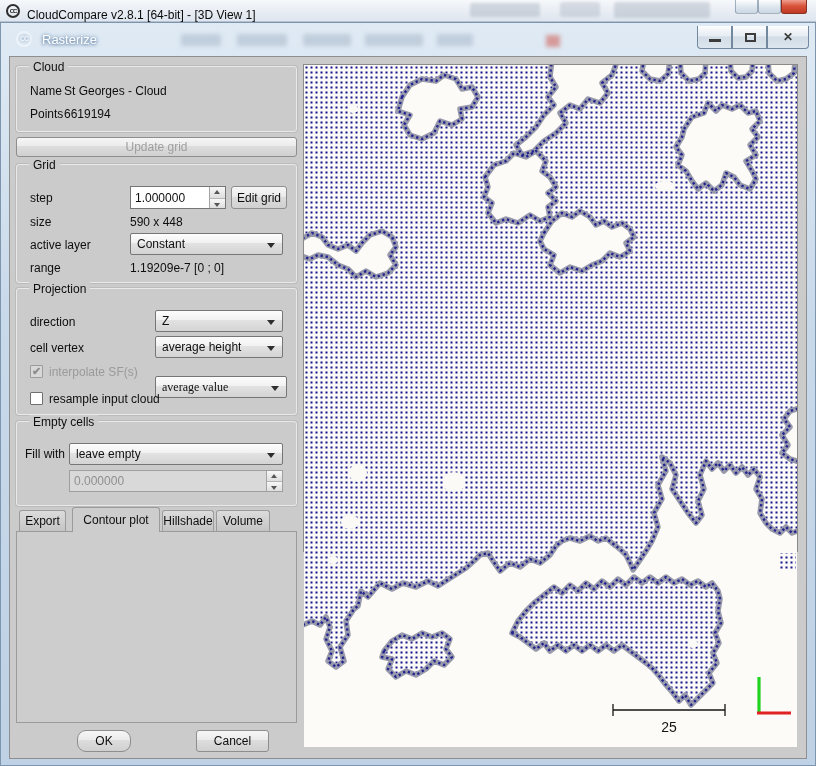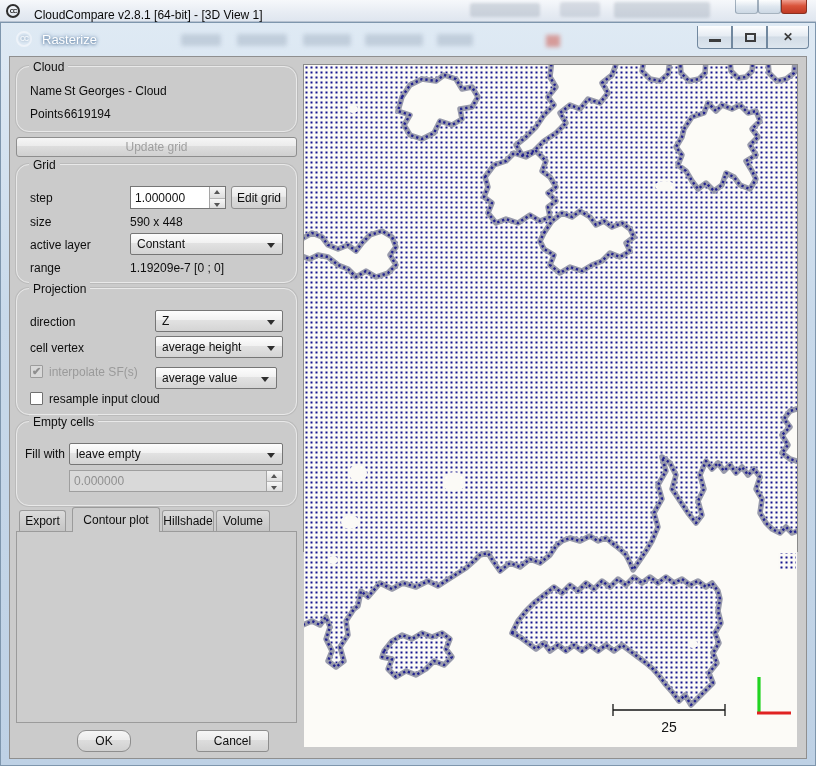--- a/index.html
+++ b/index.html
@@ -7,21 +7,21 @@
   body { font-family:"Liberation Sans", sans-serif; font-size:12px; color:#111;
          background:#c9d8e8; overflow:hidden; position:relative; }
 
   
   .main-titlebar { position:absolute; left:0; top:0; width:816px; height:22px;
     background:linear-gradient(#f6f8fb,#e7ecf3 60%,#dfe6ef);
     border-bottom:1px solid #b7c2d0; }
   .main-logo { position:absolute; left:6px; top:4px; width:14px; height:14px;
     border:2px solid #2e2e2e; border-radius:50%; color:#1b1b1b; font-size:6px;
     font-weight:bold; text-align:center; line-height:10px; letter-spacing:-1px; }
-  .main-title-text { position:absolute; left:27px; top:8px; font-size:12px; color:#0a0a0a;margin-left:7px; }
+  .main-title-text { position:absolute; left:27px; top:8px; font-size:12px; color:#0a0a0a; }
   .ghost { position:absolute; border-radius:3px; filter:blur(1.6px); }
   .cap-btn { position:absolute; top:0; height:14px; border:1px solid rgba(110,130,150,.6);
     border-top:none; border-radius:0 0 3px 3px; filter:blur(.4px);
     background:linear-gradient(#fdfefe,#dfe7ef 50%,#ccd8e4); }
   .cap-close { background:linear-gradient(#f0a090,#d9543b 45%,#c03a24); border-color:#8a3020; }
 
   
   .dialog { position:absolute; left:0; top:22px; width:816px; height:744px;
     background:linear-gradient(180deg,#dfeaf4,#c8d9ea 40%,#bed1e5);
     border:1px solid #7e96ad; }
@@ -45,21 +45,21 @@
   .win-btn.close { width:42px; border-radius:0 0 4px 0; }
   .glyph-min { position:absolute; left:11px; bottom:6px; width:12px; height:3px; background:#3c3c3c; }
   .glyph-max { position:absolute; left:12px; top:7px; width:11px; height:9px; border:2px solid #3c3c3c; }
   .glyph-close { position:absolute; width:100%; text-align:center; top:4px; font-size:12px;
     font-weight:bold; color:#3c3c3c; }
 
   .client { position:absolute; left:8px; top:33px; width:798px; height:703px;
     background:#cbcbcb; border:1px solid #8f8f8f; }
 
   
-  .group { position:absolute; border:1px solid #e9e9e9; border-radius:13px;
+  .group { position:absolute; border:1px solid #e9e9e9; border-radius:3px;
     box-shadow:0 0 0 1px rgba(140,140,140,.25); }
   .group-label { position:absolute; top:-7px; left:12px; background:#cbcbcb;
     padding:0 4px; font-size:12px; color:#0e0e0e; }
   .lbl { position:absolute; font-size:12px; color:#0e0e0e; white-space:nowrap; }
   .lbl.disabled { color:#9a9a9a; }
   .val { position:absolute; font-size:12px; color:#0e0e0e; white-space:nowrap; }
 
   .btn { position:absolute; border:1px solid #8e8e8e; border-radius:3px;
     background:linear-gradient(#f6f6f6,#ebebeb 45%,#dddddd 46%,#d0d0d0);
     font-family:"Liberation Sans",sans-serif; font-size:12px; color:#0e0e0e;
@@ -190,21 +190,21 @@
       <span>Z</span>
       <span class="carrow"></span>
     </div>
     <span class="lbl" style="left:20px;top:284px;">cell vertex</span>
     <div class="combo" style="left:145px;top:279px;width:128px;height:22px;">
       <span>average height</span>
       <span class="carrow"></span>
     </div>
     <span class="cb disabled" style="left:20px;top:308px;">✔</span>
     <span class="lbl disabled" style="left:39px;top:308px;">interpolate SF(s)</span>
-    <div class="combo" style="left:145px;top:310px;width:122px;height:22px;">
+    <div class="combo" style="left:145px;top:319px;width:132px;height:22px;font-family:Liberation Serif, serif;">
       <span>average value</span>
       <span class="carrow"></span>
     </div>
     <span class="cb" style="left:20px;top:335px;"></span>
     <span class="lbl" style="left:39px;top:335px;">resample input cloud</span>
 
     <div class="group" style="left:6px;top:364px;width:281px;height:85px;">
       <span class="group-label">Empty cells</span>
     </div>
     <span class="lbl" style="left:15px;top:390px;">Fill with</span>

